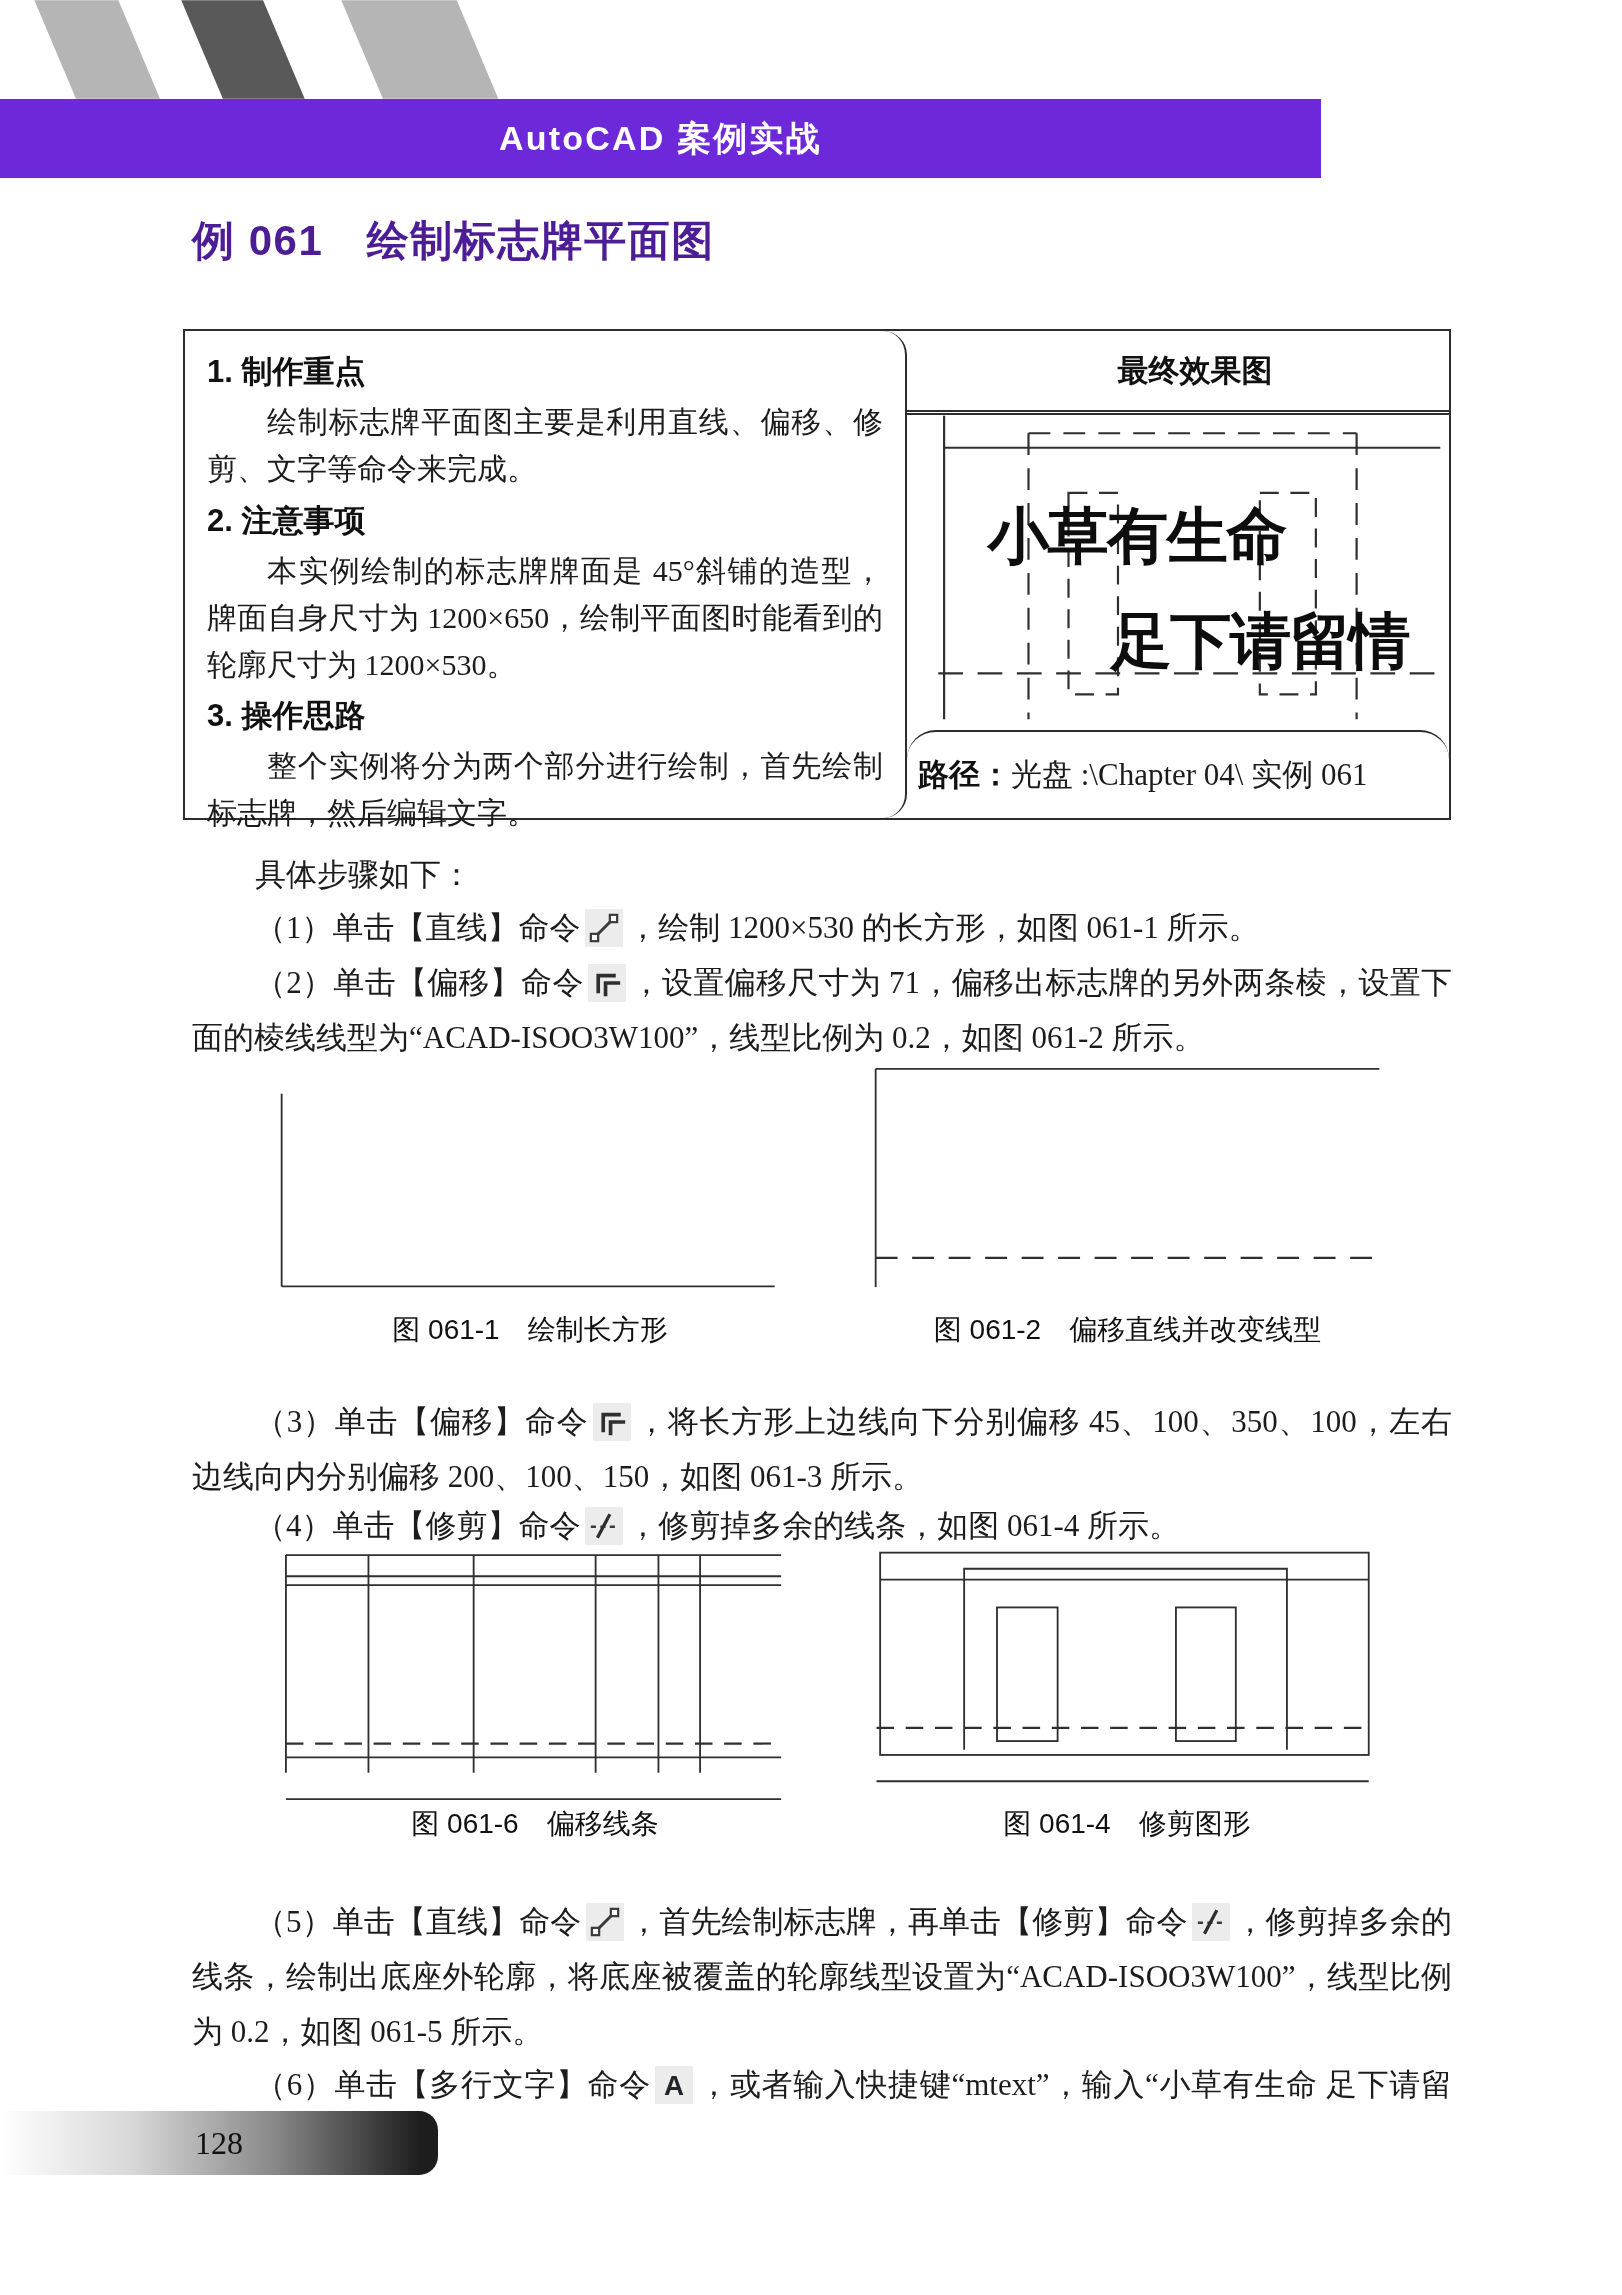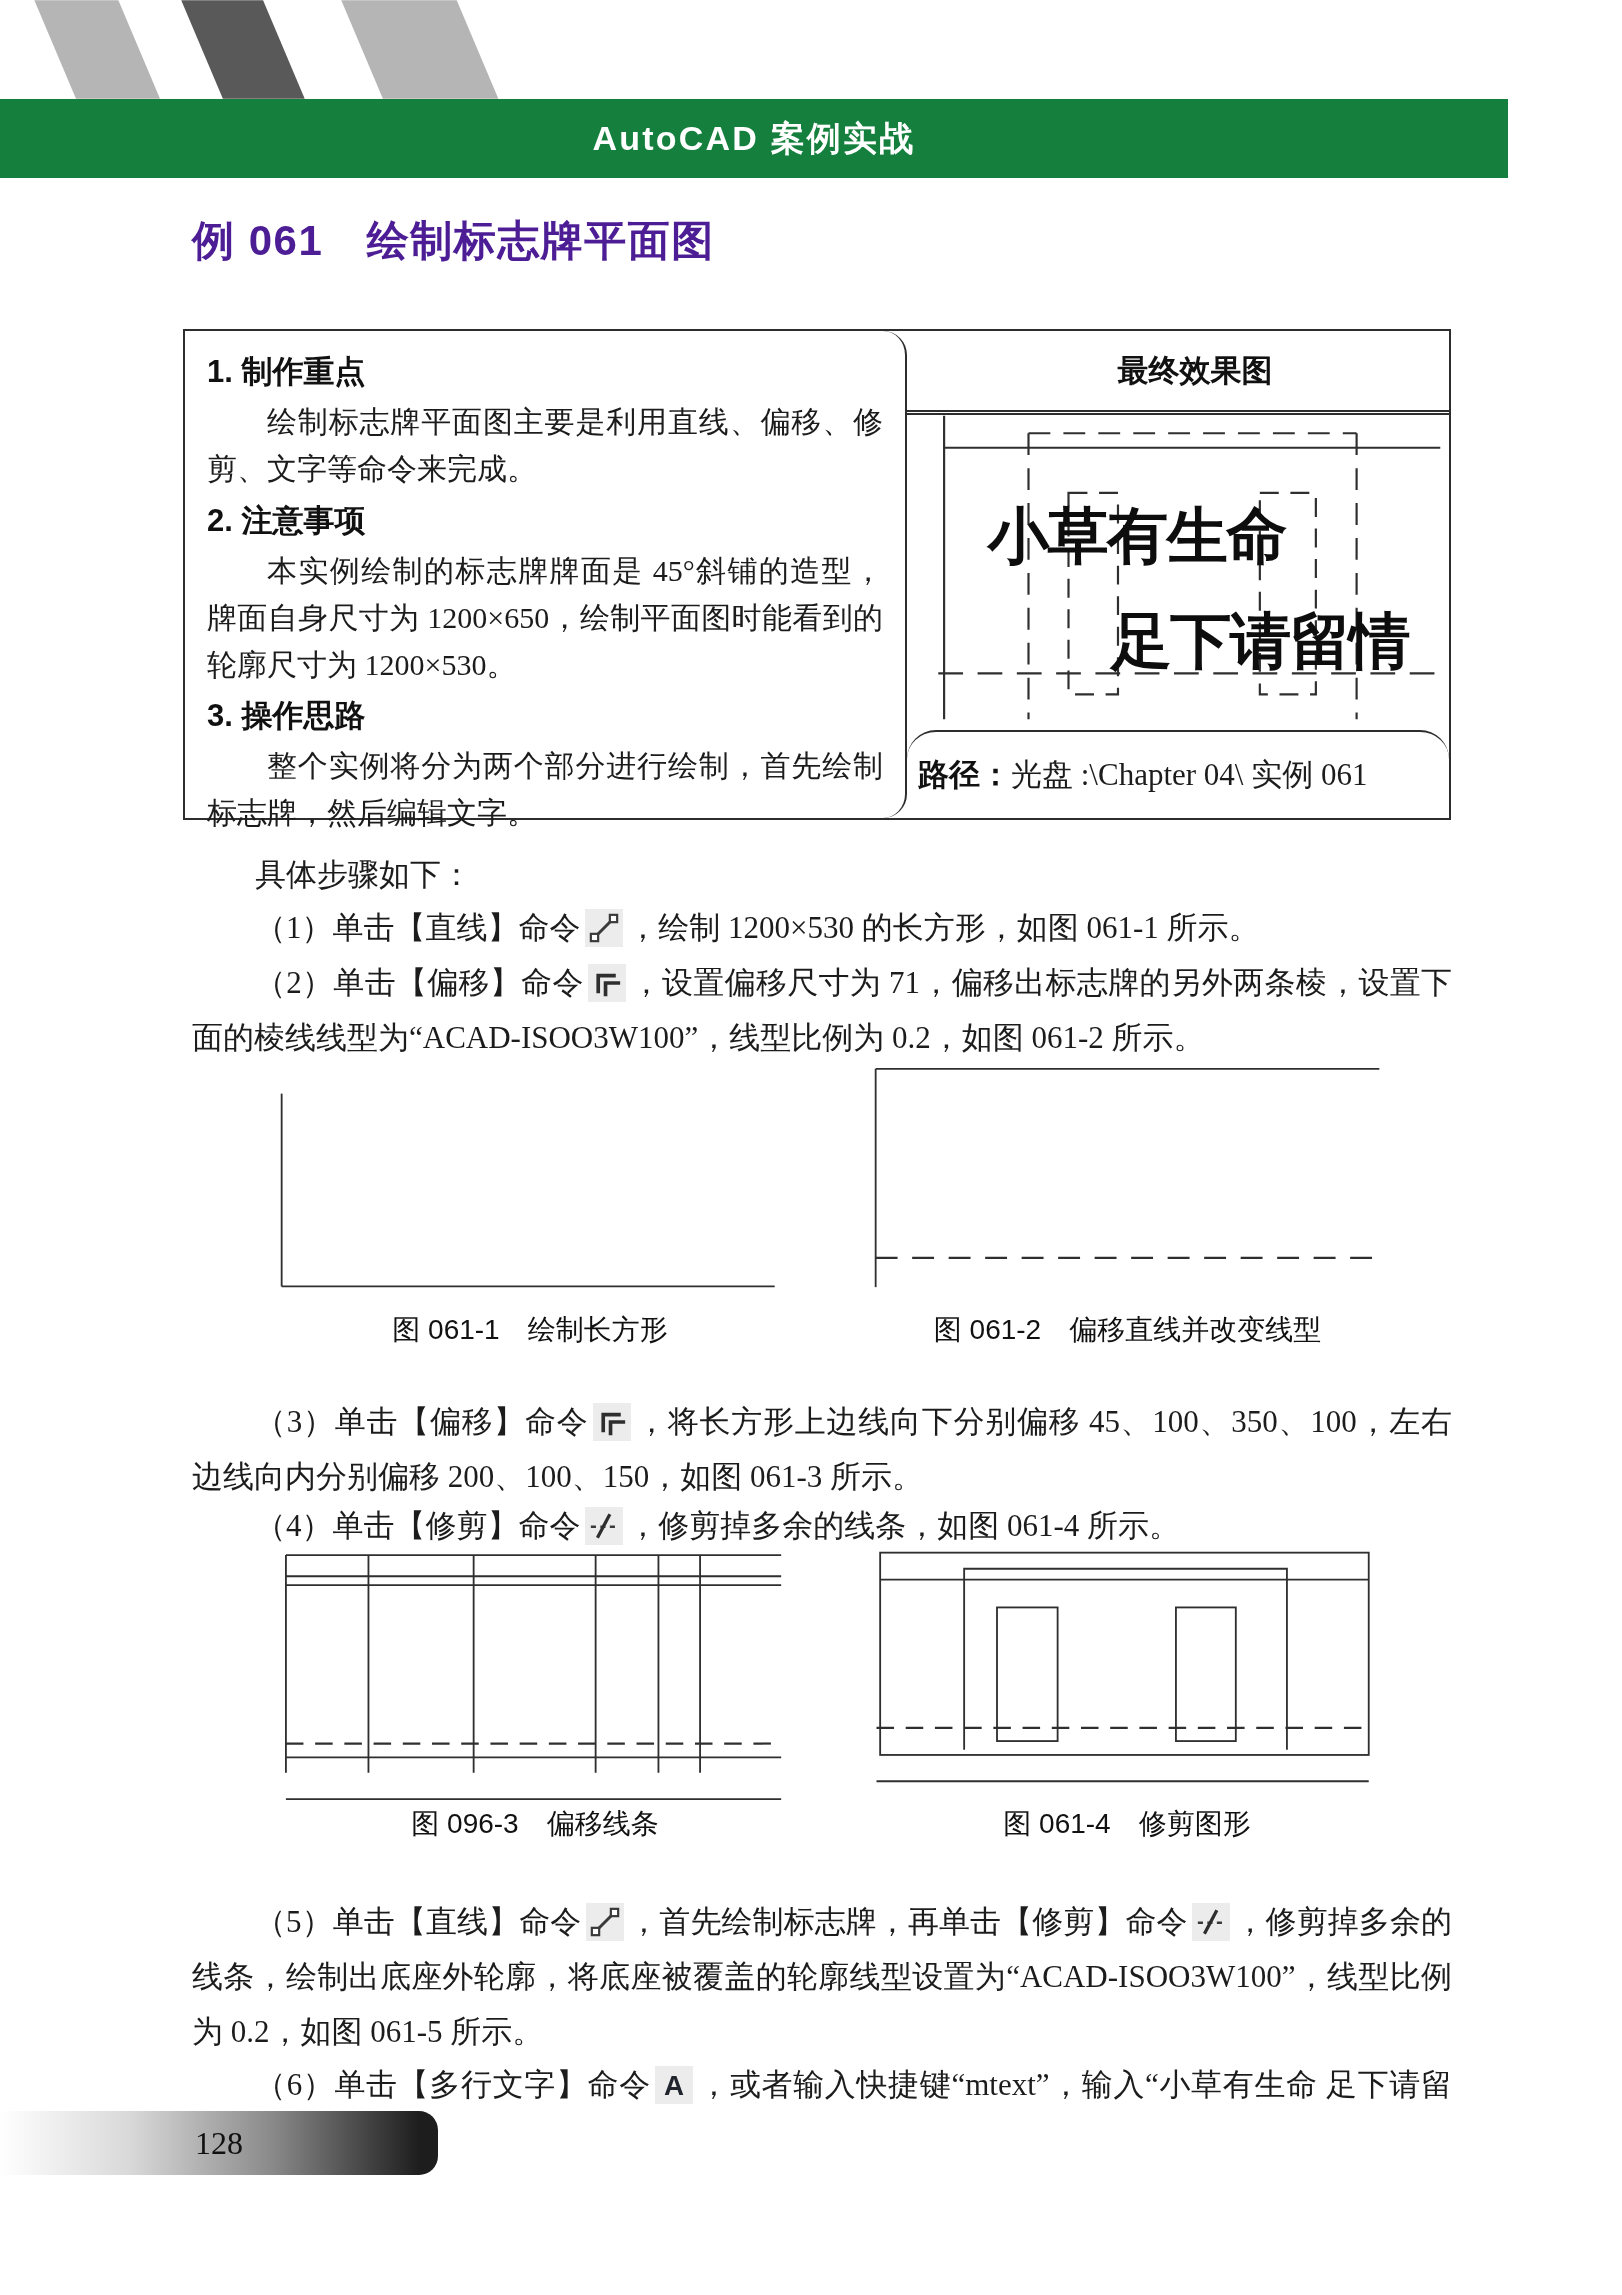--- a/index.html
+++ b/index.html
@@ -6,22 +6,22 @@
   body{
     width:1623px;height:2295px;position:relative;overflow:hidden;
     font-family:"Liberation Serif","DejaVu Serif",serif;
     color:#1c1c1c;
   }
   .sans{font-family:"Liberation Sans","DejaVu Sans",sans-serif;}
 
   
   .stripes{position:absolute;left:0;top:0;width:1623px;height:99px;}
   .header-bar{
-    position:absolute;left:0;top:99px;width:1508px;height:79px;
-    background:#15803d;display:flex;align-items:center;justify-content:center;
+    position:absolute;left:0;top:99px;width:1321px;height:79px;
+    background:#6d28d9;display:flex;align-items:center;justify-content:center;
   }
   .header-bar .book-title{
     color:#ffffff;font-size:34px;font-weight:bold;letter-spacing:2.2px;
   }
 
   
   .page-title{
     position:absolute;left:192px;top:213px;
     font-size:42px;font-weight:bold;color:#4c1d95;letter-spacing:1.5px;
   }
@@ -182,21 +182,21 @@
   <path class="cad" d="M5 267 H687" stroke-width="3" stroke-dasharray="30 20"></path>
 </svg>
 <div class="fig-caption sans" style="left:872px;top:1311px;width:511px">图 061-2　偏移直线并改变线型</div>
 
 <svg class="fig-svg" style="left:283px;top:1552px" width="504" height="256" viewBox="0 0 690 350">
   <path class="cad" d="M4 4 V302 M117 4 V302 M261 4 V302 M428 4 V302 M514 4 V302 M571 4 V302" stroke-width="2.5"></path>
   <path class="cad" d="M4 4 H682 M4 33 H682 M4 45 H682 M4 281 H682" stroke-width="2.5"></path>
   <path class="cad" d="M4 262 H682" stroke-width="3" stroke-dasharray="24 16"></path>
   <path class="cad" d="M4 338 H682" stroke-width="2.5"></path>
 </svg>
-<div class="fig-caption sans" style="left:283px;top:1805px;width:504px">图 096-3　偏移线条</div>
+<div class="fig-caption sans" style="left:283px;top:1805px;width:504px">图 061-6　偏移线条</div>
 
 <svg class="fig-svg" style="left:875px;top:1549px" width="504" height="241" viewBox="0 0 690 330">
   <rect class="cad" x="7" y="5" width="669" height="277" stroke-width="2.5"></rect>
   <path class="cad" d="M7 42 H676" stroke-width="2.5"></path>
   <path class="cad" d="M122 275 V27 H564 V275" stroke-width="2.5"></path>
   <rect class="cad" x="167" y="80" width="83" height="183" stroke-width="2.5"></rect>
   <rect class="cad" x="412" y="80" width="82" height="183" stroke-width="2.5"></rect>
   <path class="cad" d="M2 245 H676" stroke-width="3" stroke-dasharray="24 16"></path>
   <path class="cad" d="M2 318 H676" stroke-width="2.5"></path>
 </svg>

